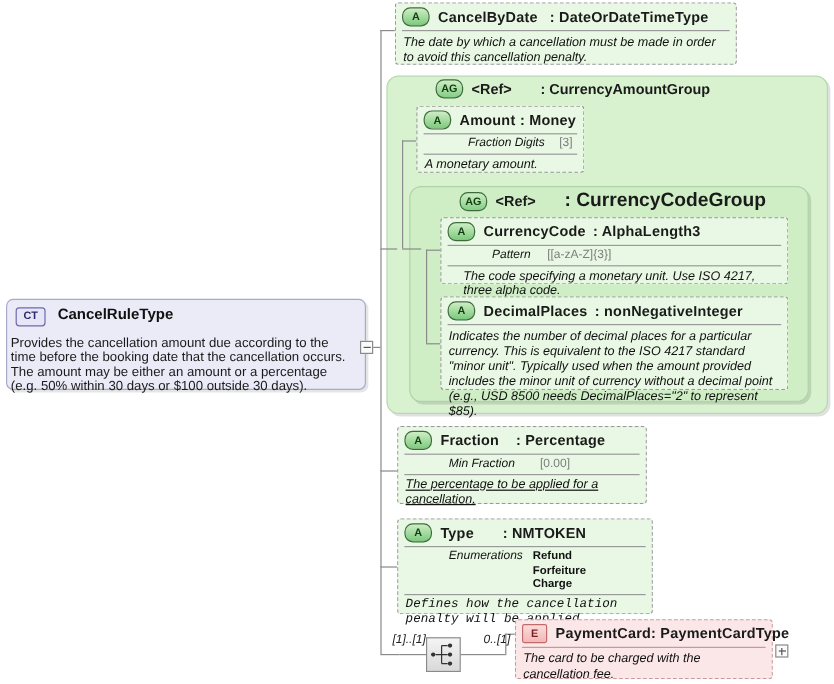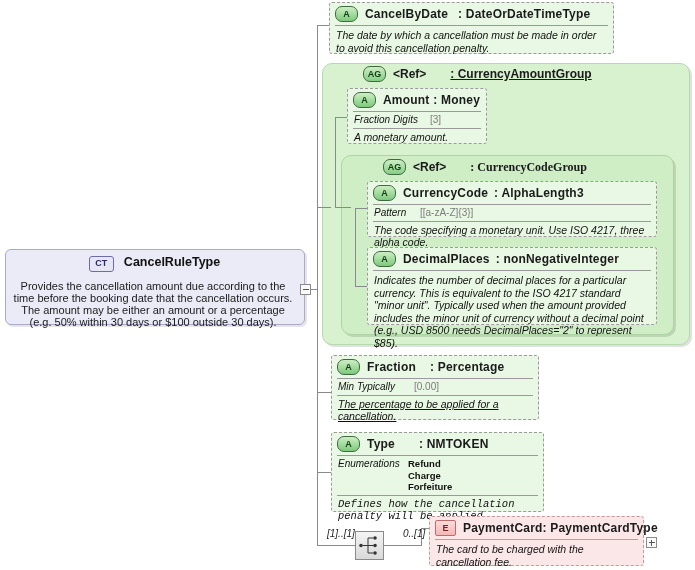--- a/index.html
+++ b/index.html
@@ -10,21 +10,21 @@
   }
   .abs{position:absolute;box-sizing:border-box;padding-left:32px;}
 
   
   .node{position:absolute;box-sizing:border-box;border:1px dashed #9a9a9a;border-radius:3px;background:#e9f8e4;}
   .node .hdr{display:flex;align-items:center;padding:3px 6px 3px 5px;white-space:nowrap;}
   .node .hdr .nm{font-size:12px;font-weight:bold;letter-spacing:.2px;text-align:center;}
   .node .hdr .ty{font-size:12px;font-weight:bold;letter-spacing:.2px;}
   .node .sep{height:1px;background:#9a9a9a;margin:0 5px;}
   .node .doc{font-style:italic;font-size:10.5px;line-height:12.5px;padding:3px 6px 4px 6px;color:#111;}
-  .node .facets{padding:2px 6px 2px 6px;font-size:10px;line-height:11.5px;}
+  .node .facets{padding:2px 6px 2px 6px;font-size:10px;line-height:11.5px;margin-left:36px;}
   .facetrow{display:flex;}
   .facetrow .fk{font-style:italic;width:76px;flex:0 0 76px;color:#111;}
   .facetrow .fv{color:#7c7c7c;}
   .facetrow .fv.enum{color:#111;font-weight:bold;font-size:9.5px;line-height:11.5px;}
 
   
   .badge{display:inline-flex;align-items:center;justify-content:center;
          width:21px;height:14px;flex:0 0 21px;margin-right:7px;
          font-size:9px;font-weight:bold;line-height:1;}
   .badge.a{border:1px solid #3d6b3d;border-radius:7px;background:linear-gradient(#cdeec4,#7dc97d);color:#123d12;}
@@ -49,21 +49,21 @@
   .tgl.plus:after{content:"";position:absolute;left:4px;top:2px;width:1px;height:6px;background:#555;}
 
   
   .seq{position:absolute;width:29px;height:29px;box-sizing:border-box;
        border:1px solid #8a8a8a;background:linear-gradient(#f4f4f4,#d9d9d9);}
 
   .card{position:absolute;font-style:italic;font-size:10px;color:#222;white-space:nowrap;}
 
   
   .root{position:absolute;box-sizing:border-box;border:1px solid #a9a9c9;border-radius:6px;
-        background:#ebebf8;box-shadow:2px 2px 0 rgba(0,0,0,.10);text-align:center;}
+        background:#ebebf8;box-shadow:2px 2px 0 rgba(0,0,0,.10);}
   .root .hdr{padding:5px 8px 4px 7px;}
   .root .hdr .nm{font-size:12.5px;font-weight:bold;color:#111;}
   .root .sep{background:#a9a9c9;margin:0 0 0 0;}
   .root .doc{padding:4px 7px 6px 3px;}
 </style>
 </head>
 <body>
 
 <div class="group" style="left:322px;top:63px;width:368px;height:282px;"></div>
 <div class="group inner" style="left:341px;top:155px;width:333px;height:180px;"></div>
@@ -108,21 +108,21 @@
     <span class="ty">: DateOrDateTimeType</span>
   </div>
   <div class="sep"></div>
   <div class="doc">The date by which a cancellation must be made in order to avoid this cancellation penalty.</div>
 </div>
 
 <div class="abs hdr-ag" style="left:331px;top:66px;display:flex;align-items:center;">
   <span class="badge ag">AG</span>
   <span class="nm" style="font-size:12px;font-weight:bold;">&lt;Ref&gt;</span>
   <span style="width:24px;"></span>
-  <span class="ty" style="font-size:12px;font-weight:bold;text-decoration:underline;">: CurrencyAmountGroup</span>
+  <span class="ty" style="font-size:12px;font-weight:bold;">: CurrencyAmountGroup</span>
 </div>
 
 <div class="node" style="left:347px;top:88px;width:140px;height:56px;">
   <div class="hdr">
     <span class="badge a">A</span>
     <span class="nm">Amount</span>
     <span style="width:6px;"></span>
     <span class="ty">: Money</span>
   </div>
   <div class="sep"></div>
@@ -133,39 +133,39 @@
     </div>
   </div>
   <div class="sep"></div>
   <div class="doc" style="padding-top:2px;">A monetary amount.</div>
 </div>
 
 <div class="abs" style="left:351px;top:159px;display:flex;align-items:center;">
   <span class="badge ag">AG</span>
   <span class="nm" style="font-size:12px;font-weight:bold;">&lt;Ref&gt;</span>
   <span style="width:24px;"></span>
-  <span class="ty" style="font-size:12px;font-weight:bold;font-family:Liberation Serif, serif;">: CurrencyCodeGroup</span>
+  <span class="ty" style="font-size:16px;font-weight:bold;">: CurrencyCodeGroup</span>
 </div>
 
 <div class="node" style="left:367px;top:181px;width:290px;height:56px;">
   <div class="hdr">
     <span class="badge a">A</span>
     <span class="nm">CurrencyCode</span>
     <span style="width:6px;"></span>
     <span class="ty">: AlphaLength3</span>
   </div>
   <div class="sep"></div>
   <div class="facets">
     <div class="facetrow">
       <span class="fk" style="width:46px;flex:0 0 46px;">Pattern</span>
       <span class="fv">[[a-zA-Z]{3}]</span>
     </div>
   </div>
   <div class="sep"></div>
-  <div class="doc" style="padding-top:2px;">The code specifying a monetary unit. Use ISO 4217, three alpha code.</div>
+  <div class="doc" style="padding-top:2px;margin-left:12px;">The code specifying a monetary unit. Use ISO 4217, three alpha code.</div>
 </div>
 
 <div class="node" style="left:367px;top:247px;width:290px;height:78px;">
   <div class="hdr">
     <span class="badge a">A</span>
     <span class="nm">DecimalPlaces</span>
     <span style="width:6px;"></span>
     <span class="ty">: nonNegativeInteger</span>
   </div>
   <div class="sep"></div>
@@ -175,21 +175,21 @@
 <div class="node" style="left:331px;top:355px;width:208px;height:65px;">
   <div class="hdr">
     <span class="badge a">A</span>
     <span class="nm">Fraction</span>
     <span style="width:14px;"></span>
     <span class="ty">: Percentage</span>
   </div>
   <div class="sep"></div>
   <div class="facets">
     <div class="facetrow">
-      <span class="fk">Min Typically</span>
+      <span class="fk">Min Fraction</span>
       <span class="fv">[0.00]</span>
     </div>
   </div>
   <div class="sep"></div>
   <div class="doc" style="padding-top:2px;text-decoration:underline;">The percentage to be applied for a cancellation.</div>
 </div>
 
 <div class="node" style="left:331px;top:432px;width:213px;height:80px;">
   <div class="hdr">
     <span class="badge a">A</span>
@@ -198,25 +198,25 @@
     <span class="ty">: NMTOKEN</span>
   </div>
   <div class="sep"></div>
   <div class="facets">
     <div class="facetrow">
       <span class="fk" style="width:70px;flex:0 0 70px;">Enumerations</span>
       <span class="fv enum">Refund</span>
     </div>
     <div class="facetrow">
       <span class="fk" style="width:70px;flex:0 0 70px;"></span>
+      <span class="fv enum">Forfeiture</span>
+    </div>
+    <div class="facetrow">
+      <span class="fk" style="width:70px;flex:0 0 70px;"></span>
       <span class="fv enum">Charge</span>
-    </div>
-    <div class="facetrow">
-      <span class="fk" style="width:70px;flex:0 0 70px;"></span>
-      <span class="fv enum">Forfeiture</span>
     </div>
   </div>
   <div class="sep"></div>
   <div class="doc" style="padding-top:2px;font-family:Liberation Mono, monospace;">Defines how the cancellation penalty will be applied.</div>
 </div>
 
 <div class="card" style="left:327px;top:528px;">[1]..[1]</div>
 <div class="seq" style="left:355px;top:531px;">
   <svg width="27" height="27" viewBox="0 0 27 27">
     <circle cx="5" cy="13.5" r="1.8" fill="#333"></circle>

